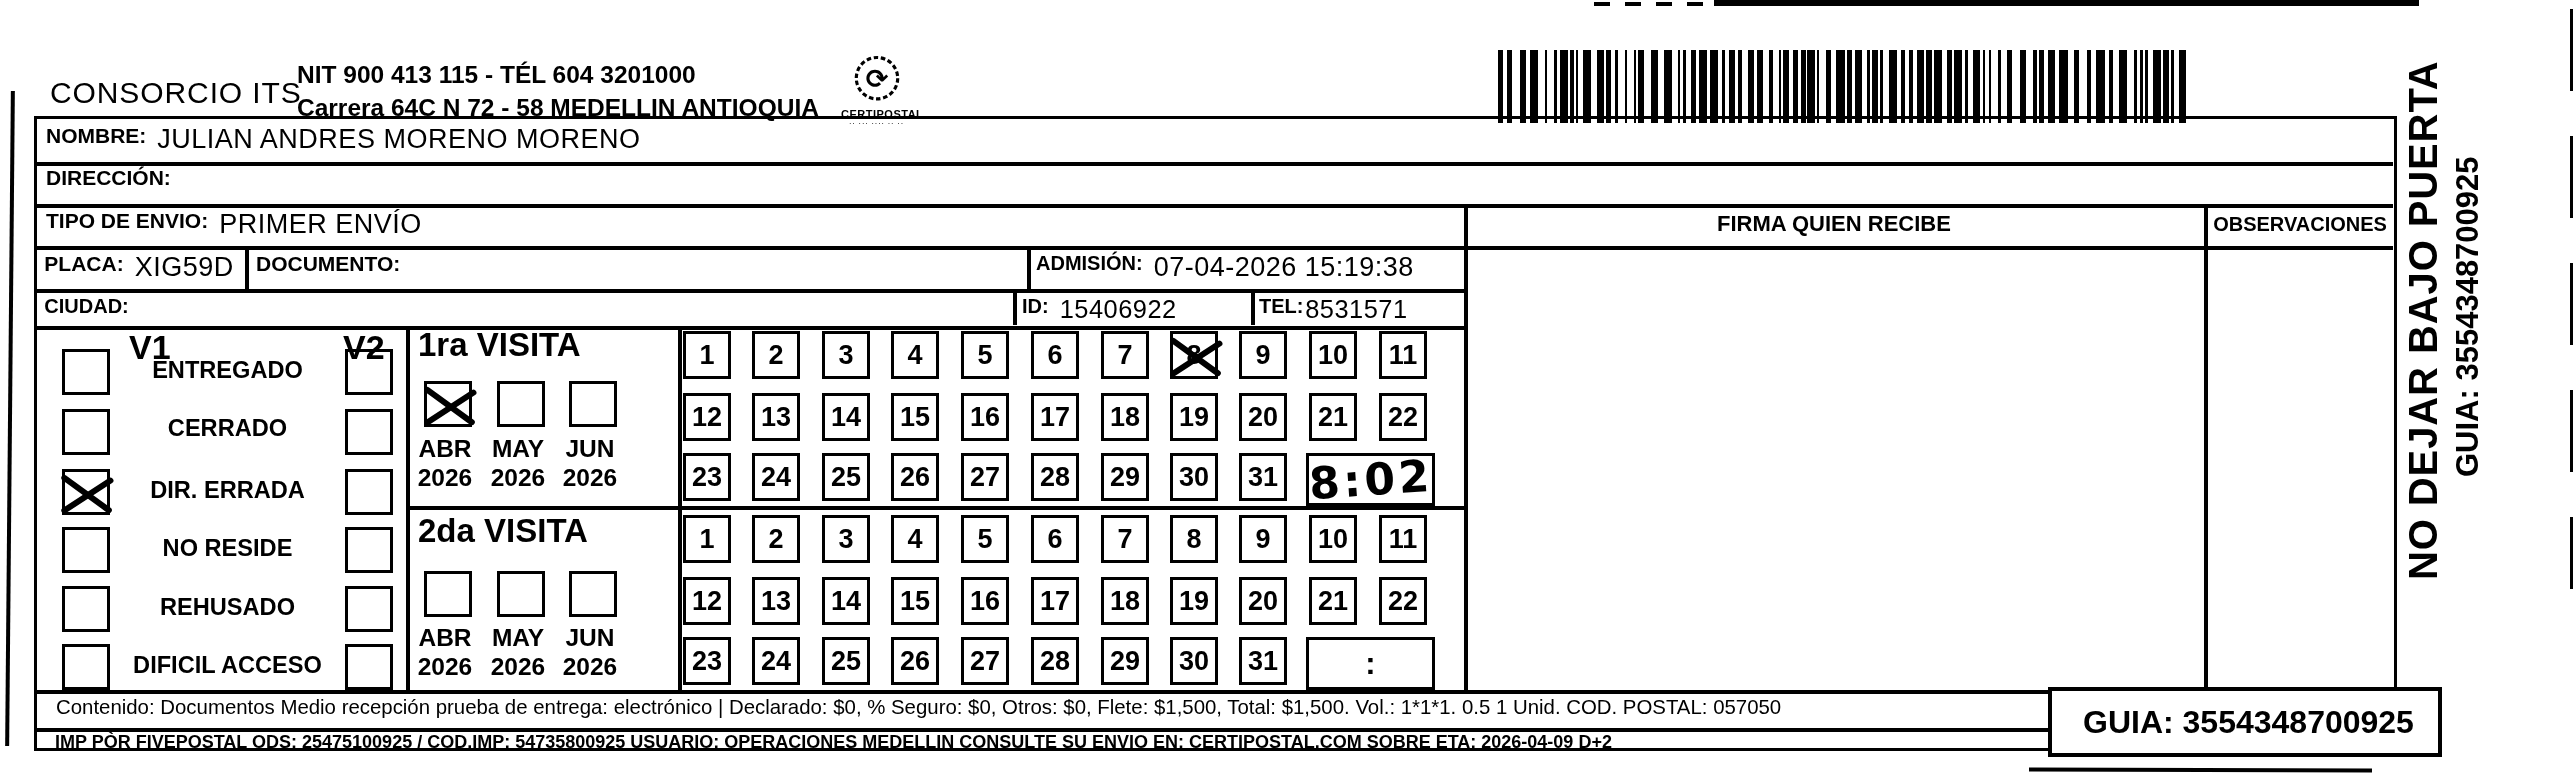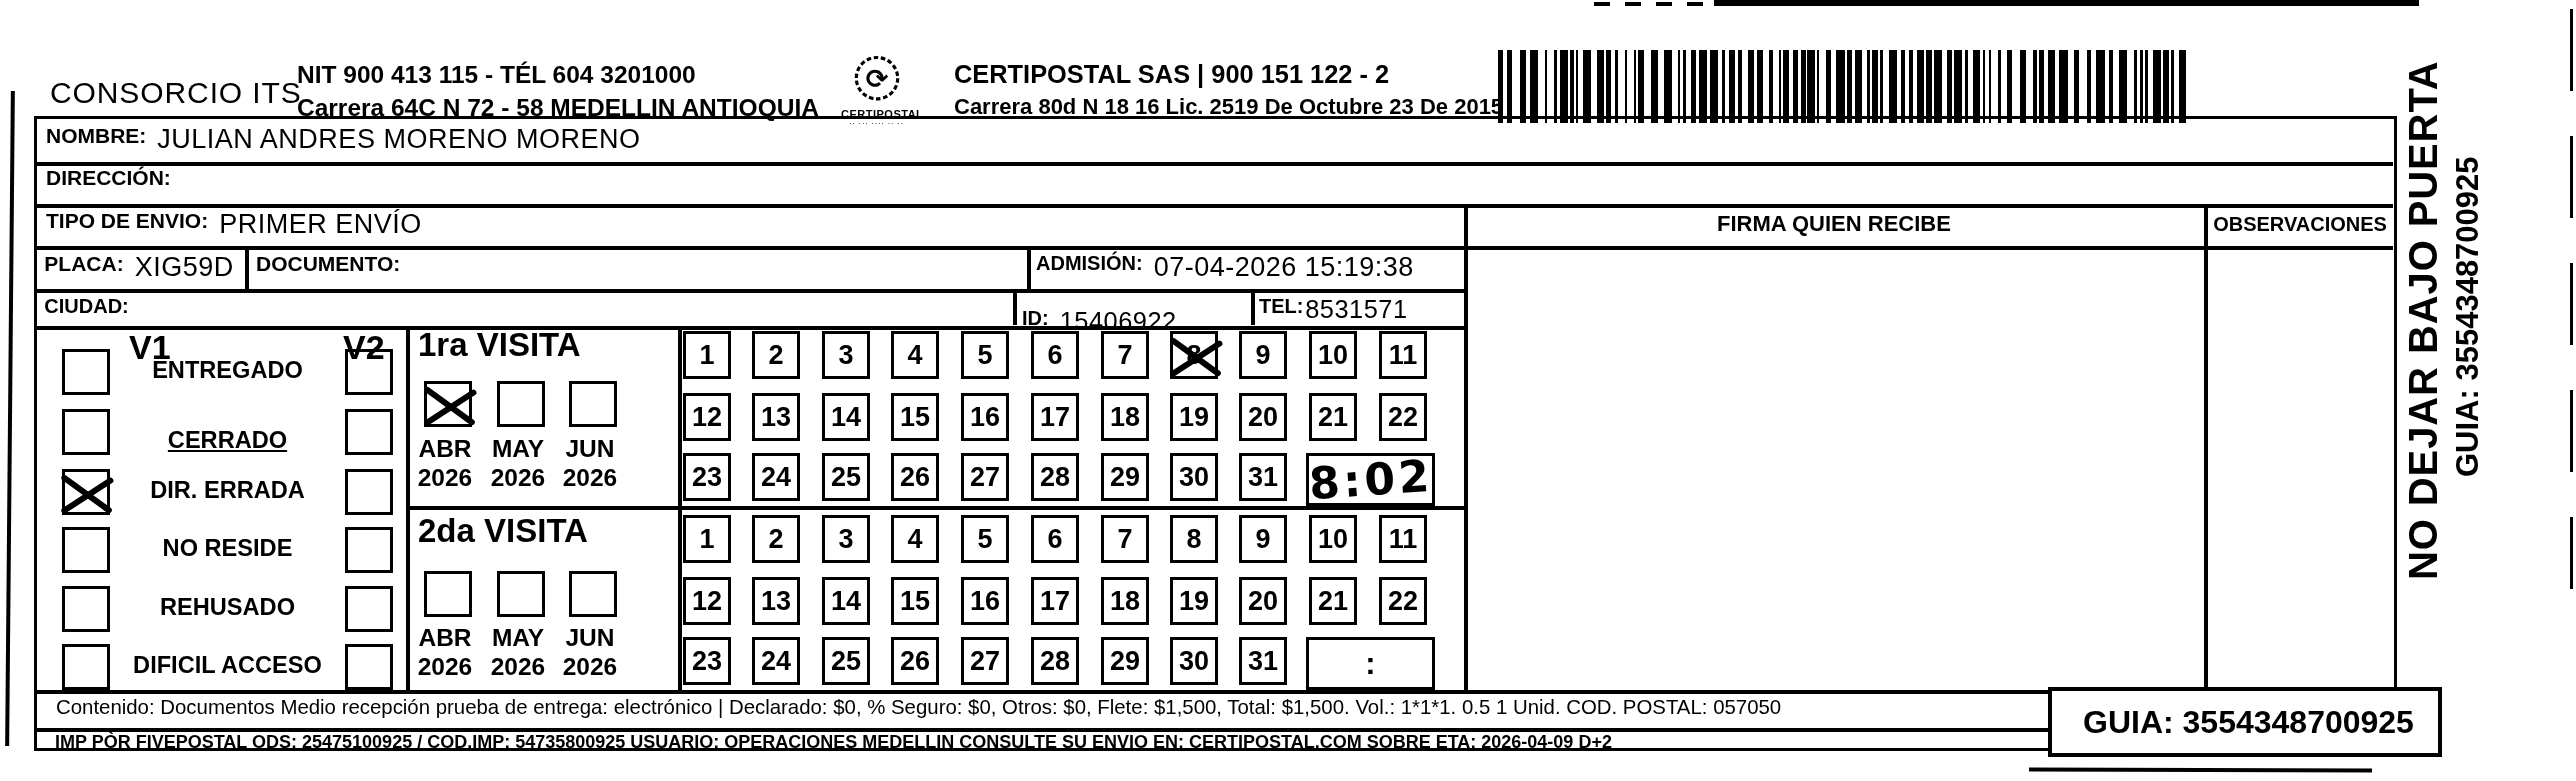--- a/index.html
+++ b/index.html
@@ -79,24 +79,20 @@
     <div>NIT 900 413 115 - TÉL 604 3201000</div>
     <div>Carrera 64C N 72 - 58 MEDELLIN ANTIOQUIA</div>
   </div>
   <div class="logo">
     <svg width="58" height="54" viewBox="0 0 64 60">
       <circle cx="32" cy="28" r="23" fill="none" stroke="#000" stroke-width="3.5" stroke-dasharray="5 3"></circle>
       <text x="32" y="39" font-size="30" text-anchor="middle" font-weight="bold" font-family="DejaVu Sans">⟳</text>
     </svg>
     <div class="logo-name">CERTIPOSTAL</div>
     <div class="logo-sub">·· ··· ···· ·· ··</div>
-  </div>
-  <div class="hblock hb2">
-    <div class="l1">CERTIPOSTAL SAS | 900 151 122 - 2</div>
-    <div class="l2">Carrera 80d N 18 16  Lic. 2519 De Octubre 23 De 2015</div>
   </div>
   <div class="barcode" id="barcode">
       <div style="width: 5.4px; margin-right: 3.6px;"></div>
       <div style="width: 5.4px; margin-right: 7.3px;"></div>
       <div style="width: 6.3px; margin-right: 4.5px;"></div>
       <div style="width: 7.3px; margin-right: 7.3px;"></div>
       <div style="width: 1.8px; margin-right: 7.3px;"></div>
       <div style="width: 2.7px; margin-right: 2.7px;"></div>
       <div style="width: 8.2px; margin-right: 1.8px;"></div>
       <div style="width: 4.5px; margin-right: 1.8px;"></div>
@@ -208,37 +204,37 @@
     <div class="frow" style="left:219px;top:133px">
       <span class="lbl">DOCUMENTO:</span>
     </div>
     <div class="frow" style="left:999px;top:133px">
       <span class="lbl sm">ADMISIÓN:</span>
       <span class="val">07-04-2026 15:19:38</span>
     </div>
     <div class="frow" style="left:7.3px;top:176px">
       <span class="lbl sm">CIUDAD:</span>
     </div>
-    <div class="frow" style="left:985px;top:188px">
+    <div class="frow" style="left:985px;top:176px">
       <span class="lbl sm">ID:</span>
       <span class="val sm">15406922</span>
     </div>
     <div class="frow" style="left:1222px;top:176px;gap:1.8px">
       <span class="lbl sm">TEL:</span>
       <span class="val sm">8531571</span>
     </div>
 
     <div class="vhead" style="left:92px;top:209px">V1</div>
     <div class="vhead" style="left:306px;top:209px">V2</div>
     <div id="status-panel">
         <div class="cbox" style="left: 24.5px; top: 230px;"></div>
         <div class="slabel" style="top: 238px;">ENTREGADO</div>
         <div class="cbox" style="left: 308px; top: 230px;"></div>
         <div class="cbox" style="left: 24.5px; top: 290px;"></div>
-        <div class="slabel" style="top: 308px; text-decoration: underline;">CERRADO</div>
+        <div class="slabel" style="top: 296px;">CERRADO</div>
         <div class="cbox" style="left: 308px; top: 290px;"></div>
         <div class="cbox" style="left: 24.5px; top: 350px;">
           <span class="xmark"></span>
         </div>
         <div class="slabel" style="top: 358px;">DIR. ERRADA</div>
         <div class="cbox" style="left: 308px; top: 350px;"></div>
         <div class="cbox" style="left: 24.5px; top: 408px;"></div>
         <div class="slabel" style="top: 416px;">NO RESIDE</div>
         <div class="cbox" style="left: 308px; top: 408px;"></div>
         <div class="cbox" style="left: 24.5px; top: 467px;"></div>

